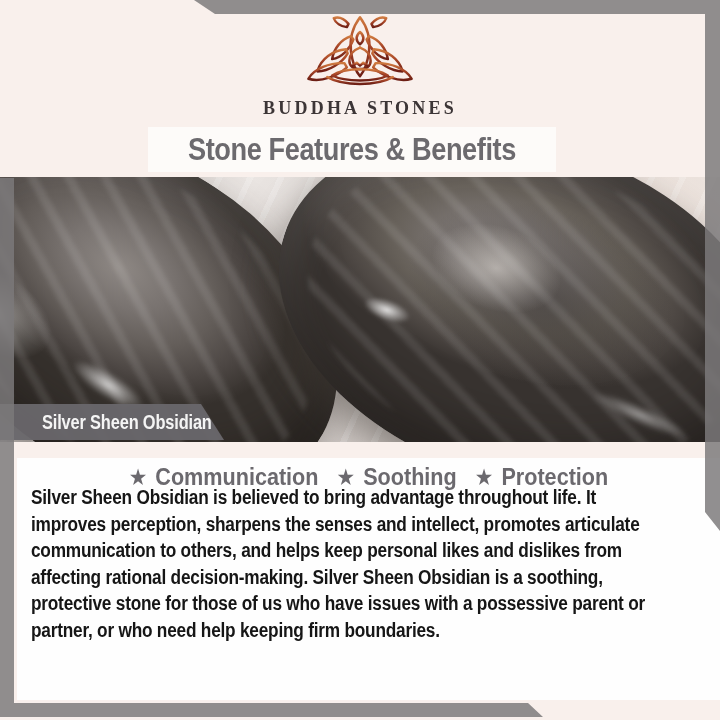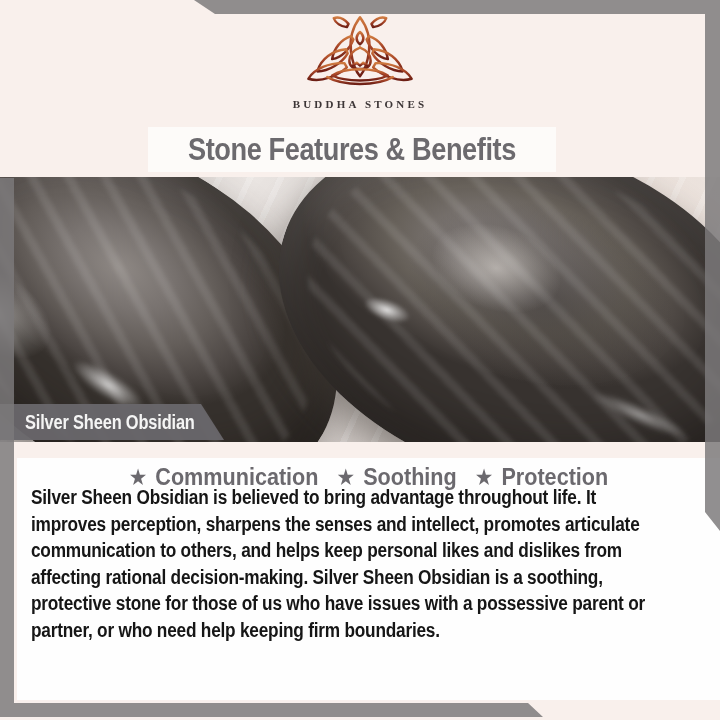--- a/index.html
+++ b/index.html
@@ -22,21 +22,21 @@
     position:relative;width:720px;height:720px;overflow:hidden;
     background:var(--cream);
     font-family:"Liberation Sans", sans-serif;
   }
 
   
   .logo-wrap{position:absolute;top:14px;left:0;right:0;display:flex;flex-direction:column;align-items:center;z-index:2;}
   .logo-svg{width:164px;height:82px;display:block;}
   .brand-name{
     margin-top:2px;font-family:"Liberation Serif", serif;font-weight:600;
-    font-size:11px;letter-spacing:3.2px;color:var(--brand-text);white-space:nowrap;
+    font-size:18px;letter-spacing:3.2px;color:var(--brand-text);white-space:nowrap;
   }
 
   
   .title-strip{
     position:absolute;left:148px;top:127px;width:408px;height:45px;
     background:var(--strip-white);display:flex;align-items:center;justify-content:center;z-index:2;text-align:center;
   }
   .title-text{
     font-weight:bold;font-size:32px;color:var(--title-gray);
     white-space:nowrap;letter-spacing:-.5px;transform:scaleX(.85);
@@ -78,21 +78,21 @@
   .glint-2{left:352px;top:118px;width:70px;height:30px;transform:rotate(20deg);
     background:radial-gradient(closest-side, rgba(255,255,255,.85), rgba(255,255,255,0) 70%);filter:blur(1.5px);}
   .glint-3{left:565px;top:225px;width:150px;height:26px;transform:rotate(24deg);
     background:radial-gradient(closest-side, rgba(255,255,255,.5), rgba(255,255,255,0) 70%);filter:blur(2px);}
 
   
   .photo-label{
     position:absolute;left:0;top:404px;width:224px;height:36px;z-index:3;
     background:var(--label-bar-gray);opacity:.95;
     clip-path:polygon(0 0, 201px 0, 224px 36px, 0 36px);
-    display:flex;align-items:center;padding-left:25px;
+    display:flex;align-items:center;padding-left:42px;
   }
   .photo-label-text{
     color:var(--label-text);font-weight:bold;font-size:20px;white-space:nowrap;
     transform:scaleX(.82);transform-origin:left center;letter-spacing:-.2px;
   }
 
   
   .content-panel{position:absolute;left:17px;top:458px;width:703px;height:242px;background:var(--panel-white);z-index:1;}
   .features{position:absolute;left:17px;top:463px;width:703px;display:flex;justify-content:center;z-index:2;}
   .features-inner{display:flex;gap:20px;transform:scaleX(.9);white-space:nowrap;}

